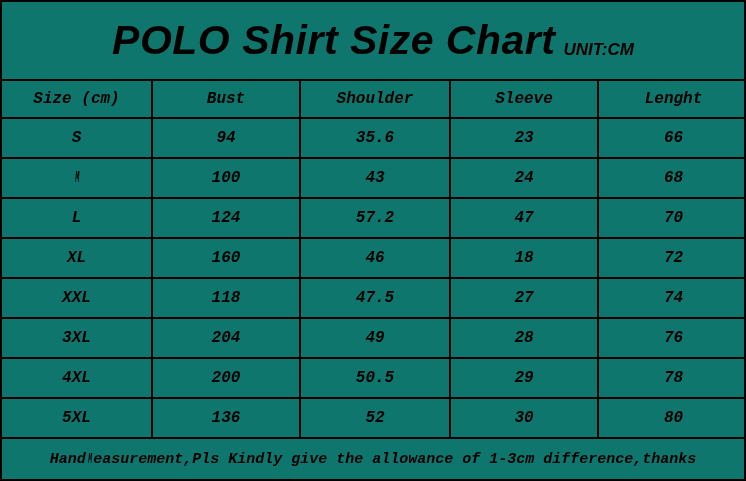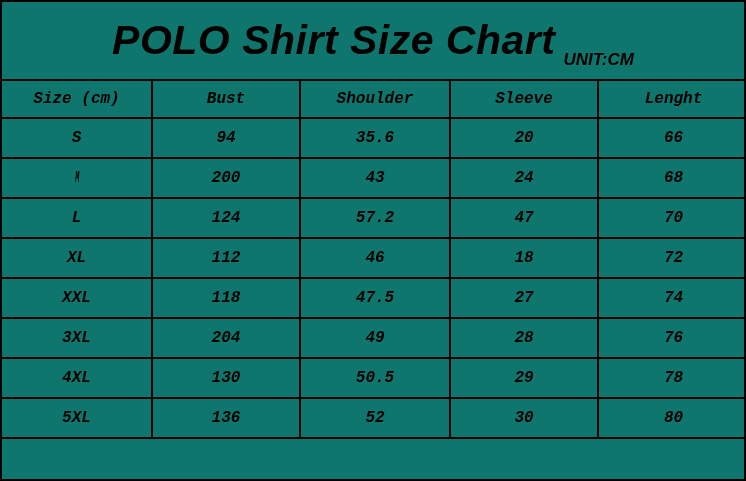--- a/index.html
+++ b/index.html
@@ -32,21 +32,21 @@
     font-size: 41px;
     letter-spacing: 0.5px;
     color: #000000;
   }
   .title-bar .unit {
     font-family: "Liberation Sans", sans-serif;
     font-weight: bold;
     font-size: 17px;
     margin-left: 8px;
     position: relative;
-    top: 19px;
+    top: 9px;
     letter-spacing: 0px;
   }
 
   
   table.size-table {
     width: 100%;
     border-collapse: collapse;
     table-layout: fixed;
   }
   table.size-table th,
@@ -111,69 +111,70 @@
         <th>Shoulder</th>
         <th>Sleeve</th>
         <th>Lenght</th>
       </tr>
     </thead>
     <tbody>
         <tr>
           <td>S</td>
           <td>94</td>
           <td>35.6</td>
-          <td>20</td>
+          <td>23</td>
           <td>66</td>
         </tr>
         <tr>
           <td><span class="cm">M</span></td>
-          <td>200</td>
+          <td>100</td>
           <td>43</td>
           <td>24</td>
           <td>68</td>
         </tr>
         <tr>
           <td>L</td>
           <td>124</td>
           <td>57.2</td>
           <td>47</td>
           <td>70</td>
         </tr>
         <tr>
           <td>XL</td>
-          <td>112</td>
+          <td>160</td>
           <td>46</td>
           <td>18</td>
           <td>72</td>
         </tr>
         <tr>
           <td>XXL</td>
           <td>118</td>
           <td>47.5</td>
           <td>27</td>
           <td>74</td>
         </tr>
         <tr>
           <td>3XL</td>
           <td>204</td>
           <td>49</td>
           <td>28</td>
           <td>76</td>
         </tr>
         <tr>
           <td>4XL</td>
-          <td>130</td>
+          <td>200</td>
           <td>50.5</td>
           <td>29</td>
           <td>78</td>
         </tr>
         <tr>
           <td>5XL</td>
           <td>136</td>
           <td>52</td>
           <td>30</td>
           <td>80</td>
         </tr>
       </tbody>
   </table>
 
+  <div class="footer-note">Hand <span class="cm">M</span>easurement,Pls Kindly give the allowance of 1-3cm difference,thanks</div>
 
 </div>
 
 </body></html>

